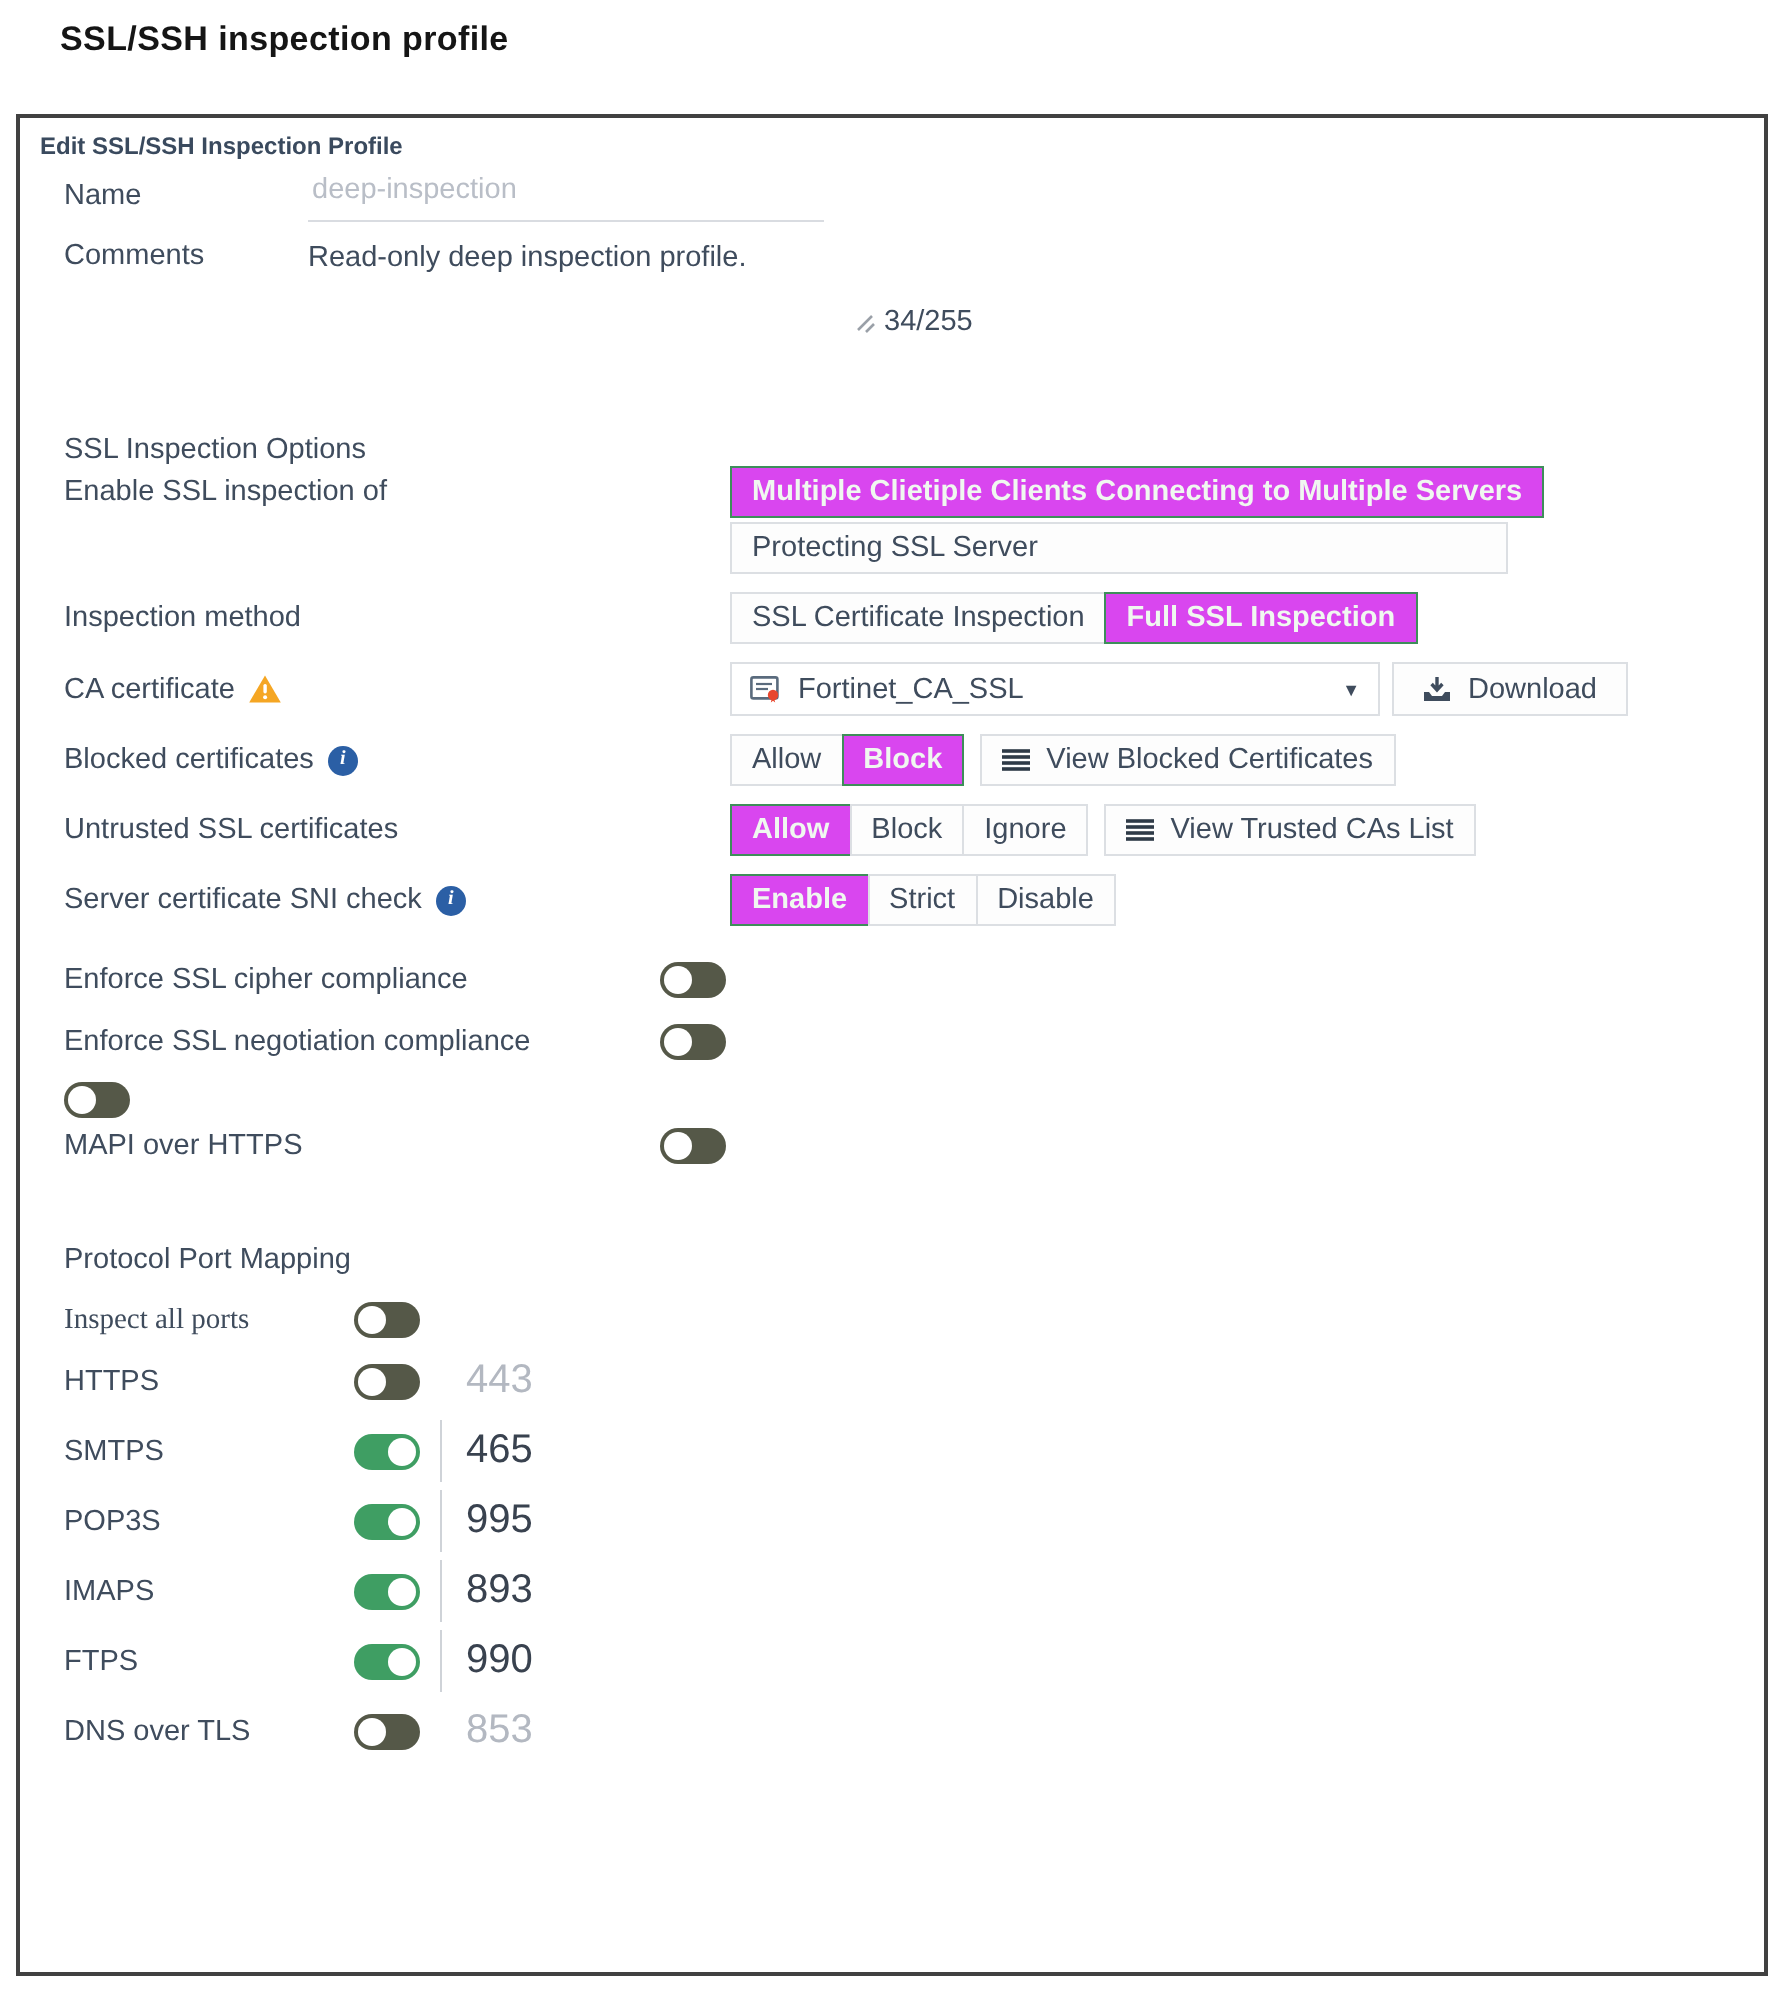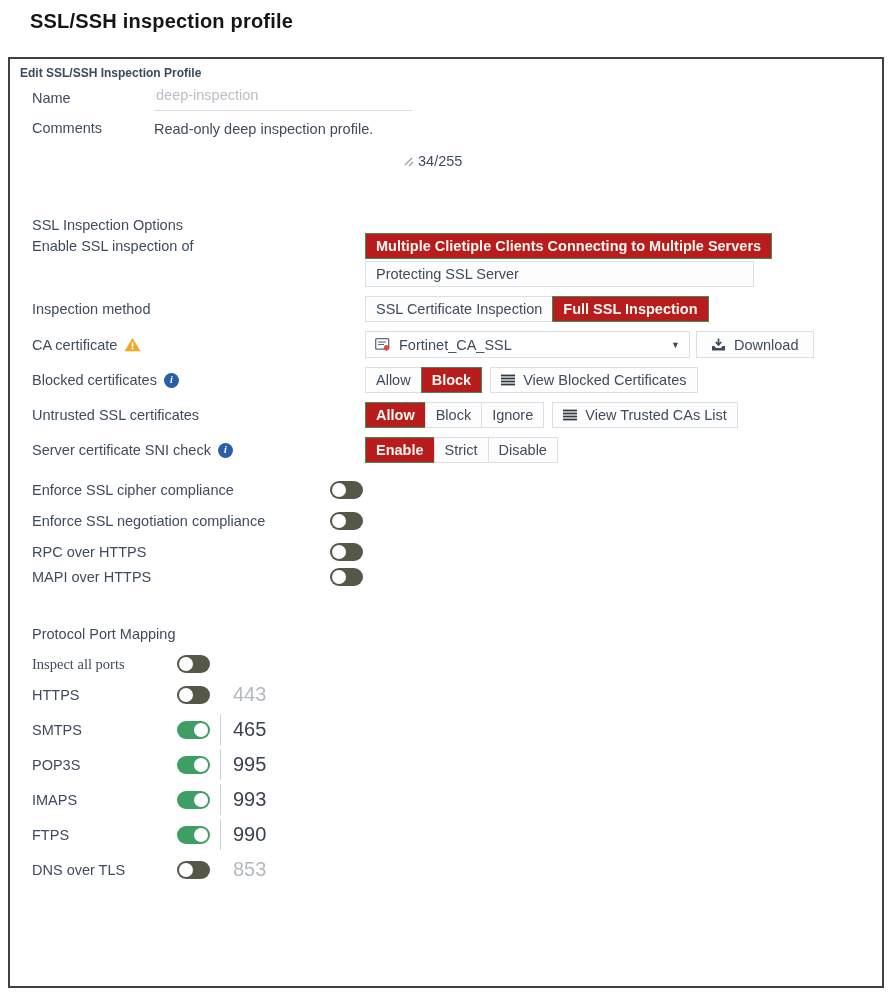--- a/index.html
+++ b/index.html
@@ -1,48 +1,48 @@
 <!DOCTYPE html>
 <html><head>
 <meta charset="utf-8">
 <style>
   * { margin:0; padding:0; box-sizing:border-box; }
   html,body { background:#ffffff; font-family:"Liberation Sans","DejaVu Sans",sans-serif; color:#3f4c5d; }
   body { width:893px; height:1003px; position:relative; font-size:14.5px; }
 
-  .page-title { font-size:20px; font-weight:bold; color:#151515; margin:10px 0 16px 30px; letter-spacing:.2px; }
+  .page-title { font-size:17px; font-weight:bold; color:#151515; margin:10px 0 16px 30px; letter-spacing:.2px; }
 
   .panel { position:absolute; left:8px; top:57px; width:876px; height:931px; border:2px solid #414141; background:#fff; }
   .panel-header { padding:7px 10px 4px 10px; font-size:12px; font-weight:600; color:#3a4a5e; }
   .content { padding:0 20px 0 22px; }
 
   .row { display:flex; align-items:center; }
   .row.top { align-items:flex-start; }
   .lbl { width:333px; flex:0 0 333px; line-height:26px; display:flex; align-items:center; gap:7px; }
   .lbl-narrow { width:298px; flex:0 0 298px; line-height:22px; }
   .lbl-port { width:145px; flex:0 0 145px; line-height:22px; }
   .section-heading { margin-left:0; color:#3f4c5d; }
 
   
   .row-name { }
   .name-value { width:258px; color:#b9bec7; border-bottom:1px solid #d9dce1; padding:2px 2px 6px 2px; line-height:18px; }
   .row-comments { margin-top:6px; position:relative; height:78px; }
   .comments-lbl { width:122px; flex:0 0 122px; line-height:22px; }
   .comments-text { width:225px; line-height:22px; padding-top:1px; }
-  .comments-counter { position:absolute; left:371px; top:36px; display:flex; align-items:center; gap:4px; }
+  .comments-counter { position:absolute; left:395px; top:36px; display:flex; align-items:center; gap:4px; }
 
   
   .h-ssl { margin-top:22px; }
   .h-port { margin-top:38px; }
 
   
   .seg { display:inline-flex; }
   .btn { height:26px; display:inline-flex; align-items:center; padding:0 10px; background:#fdfdfd; border:1px solid #dcdfe3; color:#3f4c5d; white-space:nowrap; cursor:pointer; }
   .seg .btn + .btn { margin-left:-1px; }
-  .btn.sel { background:#b91c1c; border-color:#3e8e5a; color:#f0f8f0; font-weight:600; }
+  .btn.sel { background:#d946ef; border-color:#3e8e5a; color:#f0f8f0; font-weight:600; }
   .stack { display:flex; flex-direction:column; gap:2px; align-items:flex-start; }
   .stack .btn.wide { min-width:389px; justify-content:flex-start; }
   .aux-btn { margin-left:8px; gap:8px; }
 
   .row-enable { }
   .row-ctl { margin-top:9px; }
 
   
   .dropdown { width:325px; height:27px; border:1px solid #dcdfe3; background:#fff; display:flex; align-items:center; padding:0 9px; gap:8px; cursor:pointer;justify-content:flex-end; }
   .dropdown .dd-text { flex:1; }
@@ -215,21 +215,20 @@
           <div class="knob"></div>
         </div>
     </div>
     <div class="row row-tgl">
       <div class="lbl-narrow">Enforce SSL negotiation compliance</div>
       <div class="toggle off">
           <div class="knob"></div>
         </div>
     </div>
     <div class="row row-tgl">
-      <div class="lbl-narrow">RPC over HTTPS</div>
       <div class="toggle off">
           <div class="knob"></div>
         </div>
     </div>
     <div class="row row-tgl-tight">
       <div class="lbl-narrow">MAPI over HTTPS</div>
       <div class="toggle off">
           <div class="knob"></div>
         </div>
     </div>
@@ -262,21 +261,21 @@
       <div class="toggle on">
           <div class="knob"></div>
         </div>
       <div class="port-box on">995</div>
     </div>
     <div class="row port-row">
       <div class="lbl-port">IMAPS</div>
       <div class="toggle on">
           <div class="knob"></div>
         </div>
-      <div class="port-box on">993</div>
+      <div class="port-box on">893</div>
     </div>
     <div class="row port-row">
       <div class="lbl-port">FTPS</div>
       <div class="toggle on">
           <div class="knob"></div>
         </div>
       <div class="port-box on">990</div>
     </div>
     <div class="row port-row">
       <div class="lbl-port">DNS over TLS</div>

